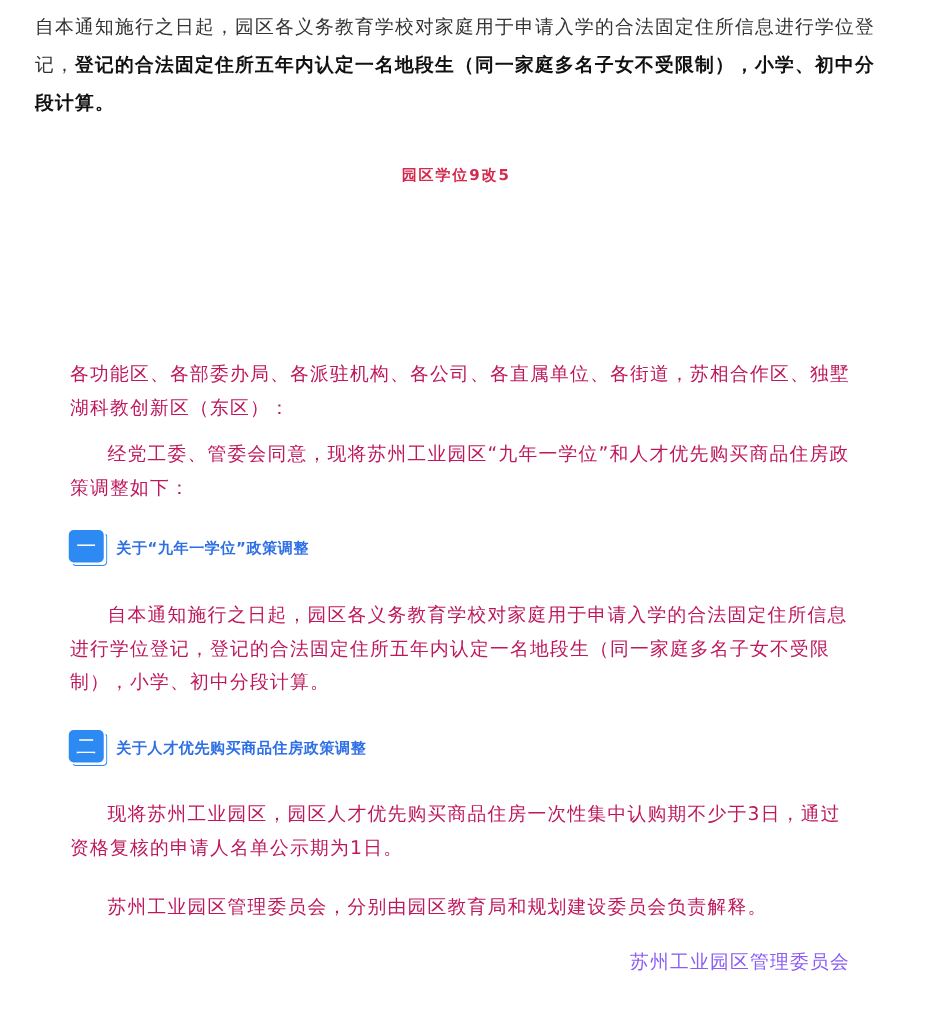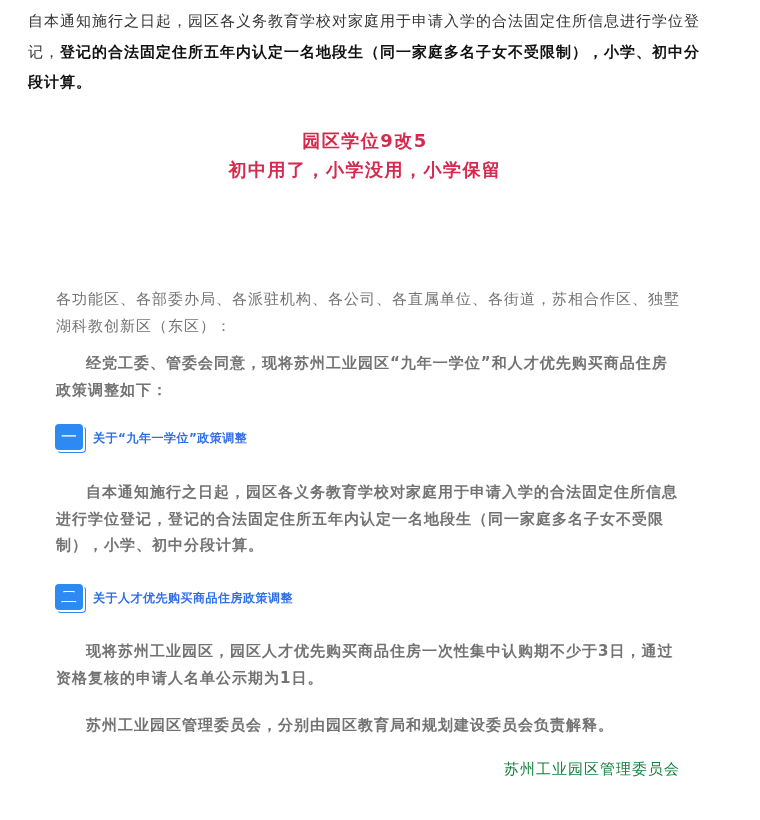--- a/index.html
+++ b/index.html
@@ -1,39 +1,38 @@
 <!DOCTYPE html>
 <html><head>
 <meta charset="utf-8">
 <style>
   html, body { margin:0; padding:0; background:#ffffff; }
   body { width:760px; height:820px; position:relative; overflow:hidden;
          font-family:"DejaVu Sans","Liberation Sans",sans-serif; color:#333333; }
   .abs { position:absolute; }
   .top-para { left:28px; top:6px; width:680px; font-size:15px; line-height:30.5px; letter-spacing:1px; color:#333; }
   .top-para b { color:#111; font-weight:bold; }
-  .red-block { left:0; top:126px; width:730px; text-align:center; color:#d42a4e; font-weight:bold; font-size:18px; line-height:29px; letter-spacing:1.5px; }
-  .body-text { left:56px; width:626px; font-size:15px; line-height:26.5px; letter-spacing:1px; color:#737373; }
-  .indent { text-indent:30px;font-weight:bold; }
+  .red-block { left:0; top:126px; width:730px; text-align:center; color:#d42a4e; font-weight:bold; font-size:12px; line-height:29px; letter-spacing:1.5px; }
+  .body-text { left:56px; width:626px; font-size:15px; line-height:26.5px; letter-spacing:1px; color:#be185d; }
+  .indent { text-indent:30px; }
   .heading { left:55px; height:32px; display:flex; align-items:center; }
   .badge { position:relative; width:30px; height:28px; margin-right:8px; }
   .badge .fill { position:absolute; left:0; top:0; width:28px; height:26px; background:#2e8af3; border-radius:4px;
                  color:#fff; font-size:16px; line-height:26px; text-align:center; }
   .badge .outline { position:absolute; left:2px; top:2px; width:27px; height:25px; border:1px solid #2e8af3; border-radius:4px; border-top-color:transparent; border-left-color:transparent; }
   .heading-title { color:#2f6fe6; font-weight:bold; font-size:12px; letter-spacing:0.5px; }
-  .sign { right:80px; text-align:left; font-size:15px; line-height:26px; letter-spacing:1px; color:#15803d; }
+  .sign { right:80px; text-align:left; font-size:15px; line-height:26px; letter-spacing:1px; color:#8b5cf6; }
 </style>
 </head>
 <body>
 
 <div class="abs top-para"><span>自本通知施行之日起，园区各义务教育学校对家庭用于申请入学的合法固定住所信息进行学位登记，</span><b>登记的合法固定住所五年内认定一名地段生（同一家庭多名子女不受限制），小学、初中分段计算。</b></div>
 
 <div class="abs red-block">
   <div>园区学位9改5</div>
-  <div>初中用了，小学没用，小学保留</div>
 </div>
 
 <div class="abs body-text" style="top:286px;">各功能区、各部委办局、各派驻机构、各公司、各直属单位、各街道，苏相合作区、独墅湖科教创新区（东区）：</div>
 
 <div class="abs body-text indent" style="top:350px;">经党工委、管委会同意，现将苏州工业园区“九年一学位”和人才优先购买商品住房政策调整如下：</div>
 
 <div class="abs heading" style="top:422px;">
   <div class="badge">
     <div class="outline"></div>
     <div class="fill">一</div>

